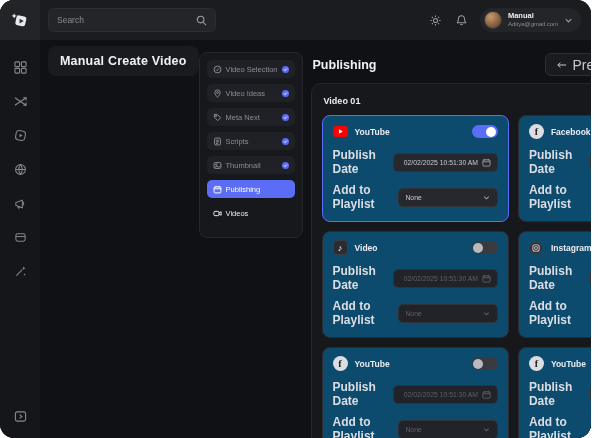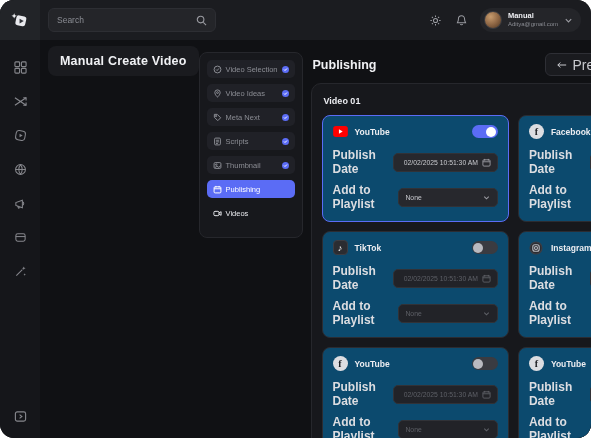--- a/index.html
+++ b/index.html
@@ -375,21 +375,21 @@
                     <svg width="9" height="9" viewBox="0 0 10 10" fill="none" stroke="currentColor" stroke-width="1.2">
                         <path d="M2.5 4 L5 6.5 L7.5 4"></path>
                       </svg>
                   </div>
                 </div>
               </div>
 
               <div class="pcard dim">
                 <div class="pcard-head">
                   <span class="picon tt">♪</span>
-                  <span class="platform-name">TikTok</span>
+                  <span class="platform-name">Video</span>
                   <span class="toggle off"></span>
                 </div>
                 <div class="field-row">
                   <span class="field-label">Publish Date</span>
                   <div class="input-box date-box">
                     <span class="val">02/02/2025 10:51:30 AM</span>
                     <svg width="9" height="9" viewBox="0 0 10 10" fill="none" stroke="currentColor" stroke-width="1">
                         <rect x="1" y="2" width="8" height="7" rx="1.2"></rect>
                         <path d="M1 4.2 h8 M3 1 v2 M7 1 v2"></path>
                       </svg>

